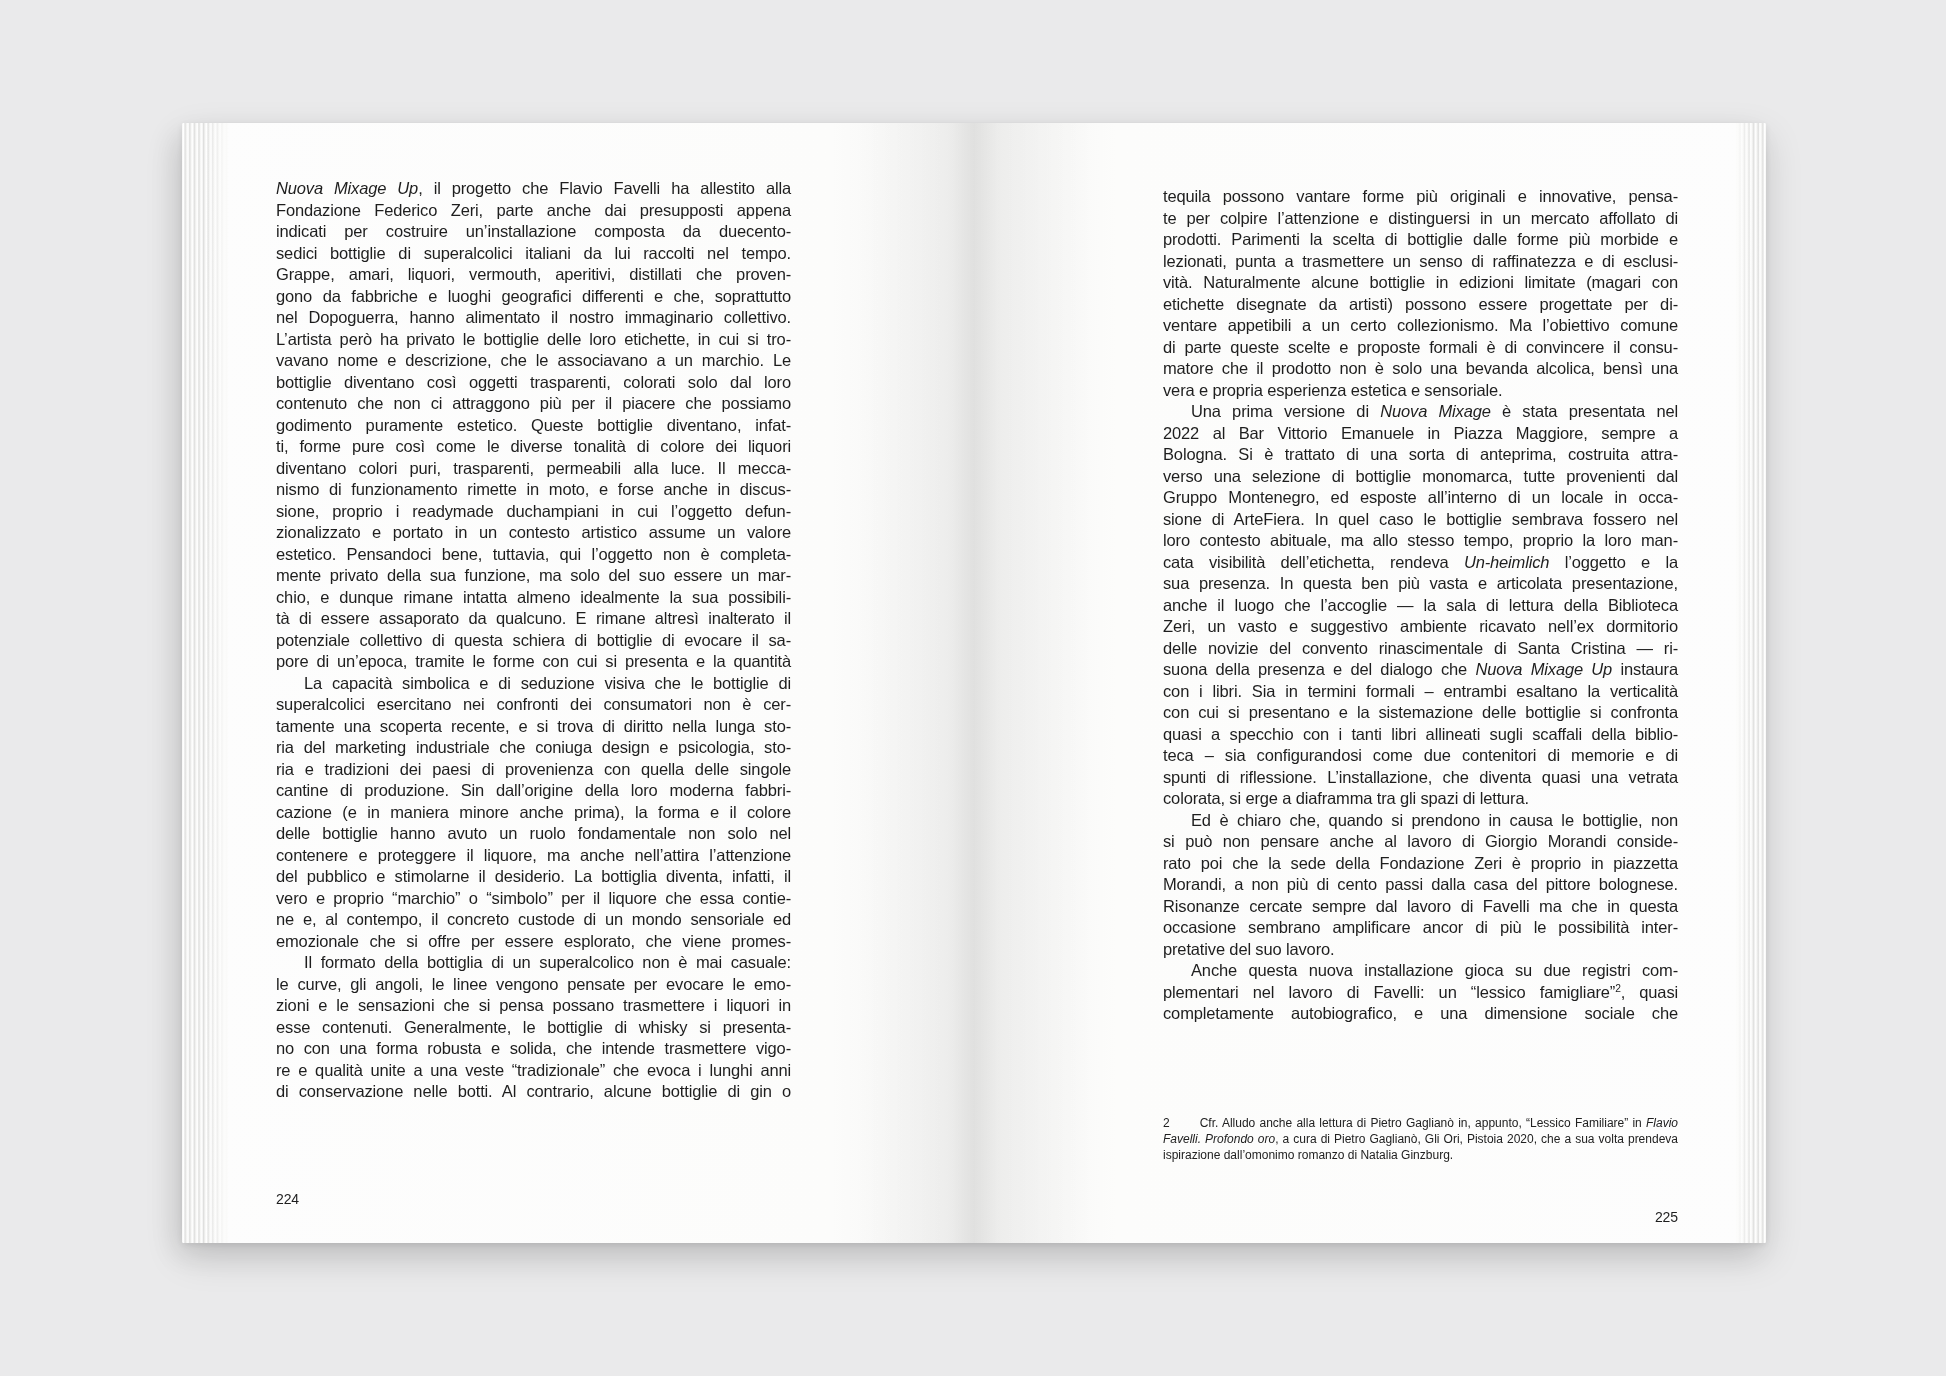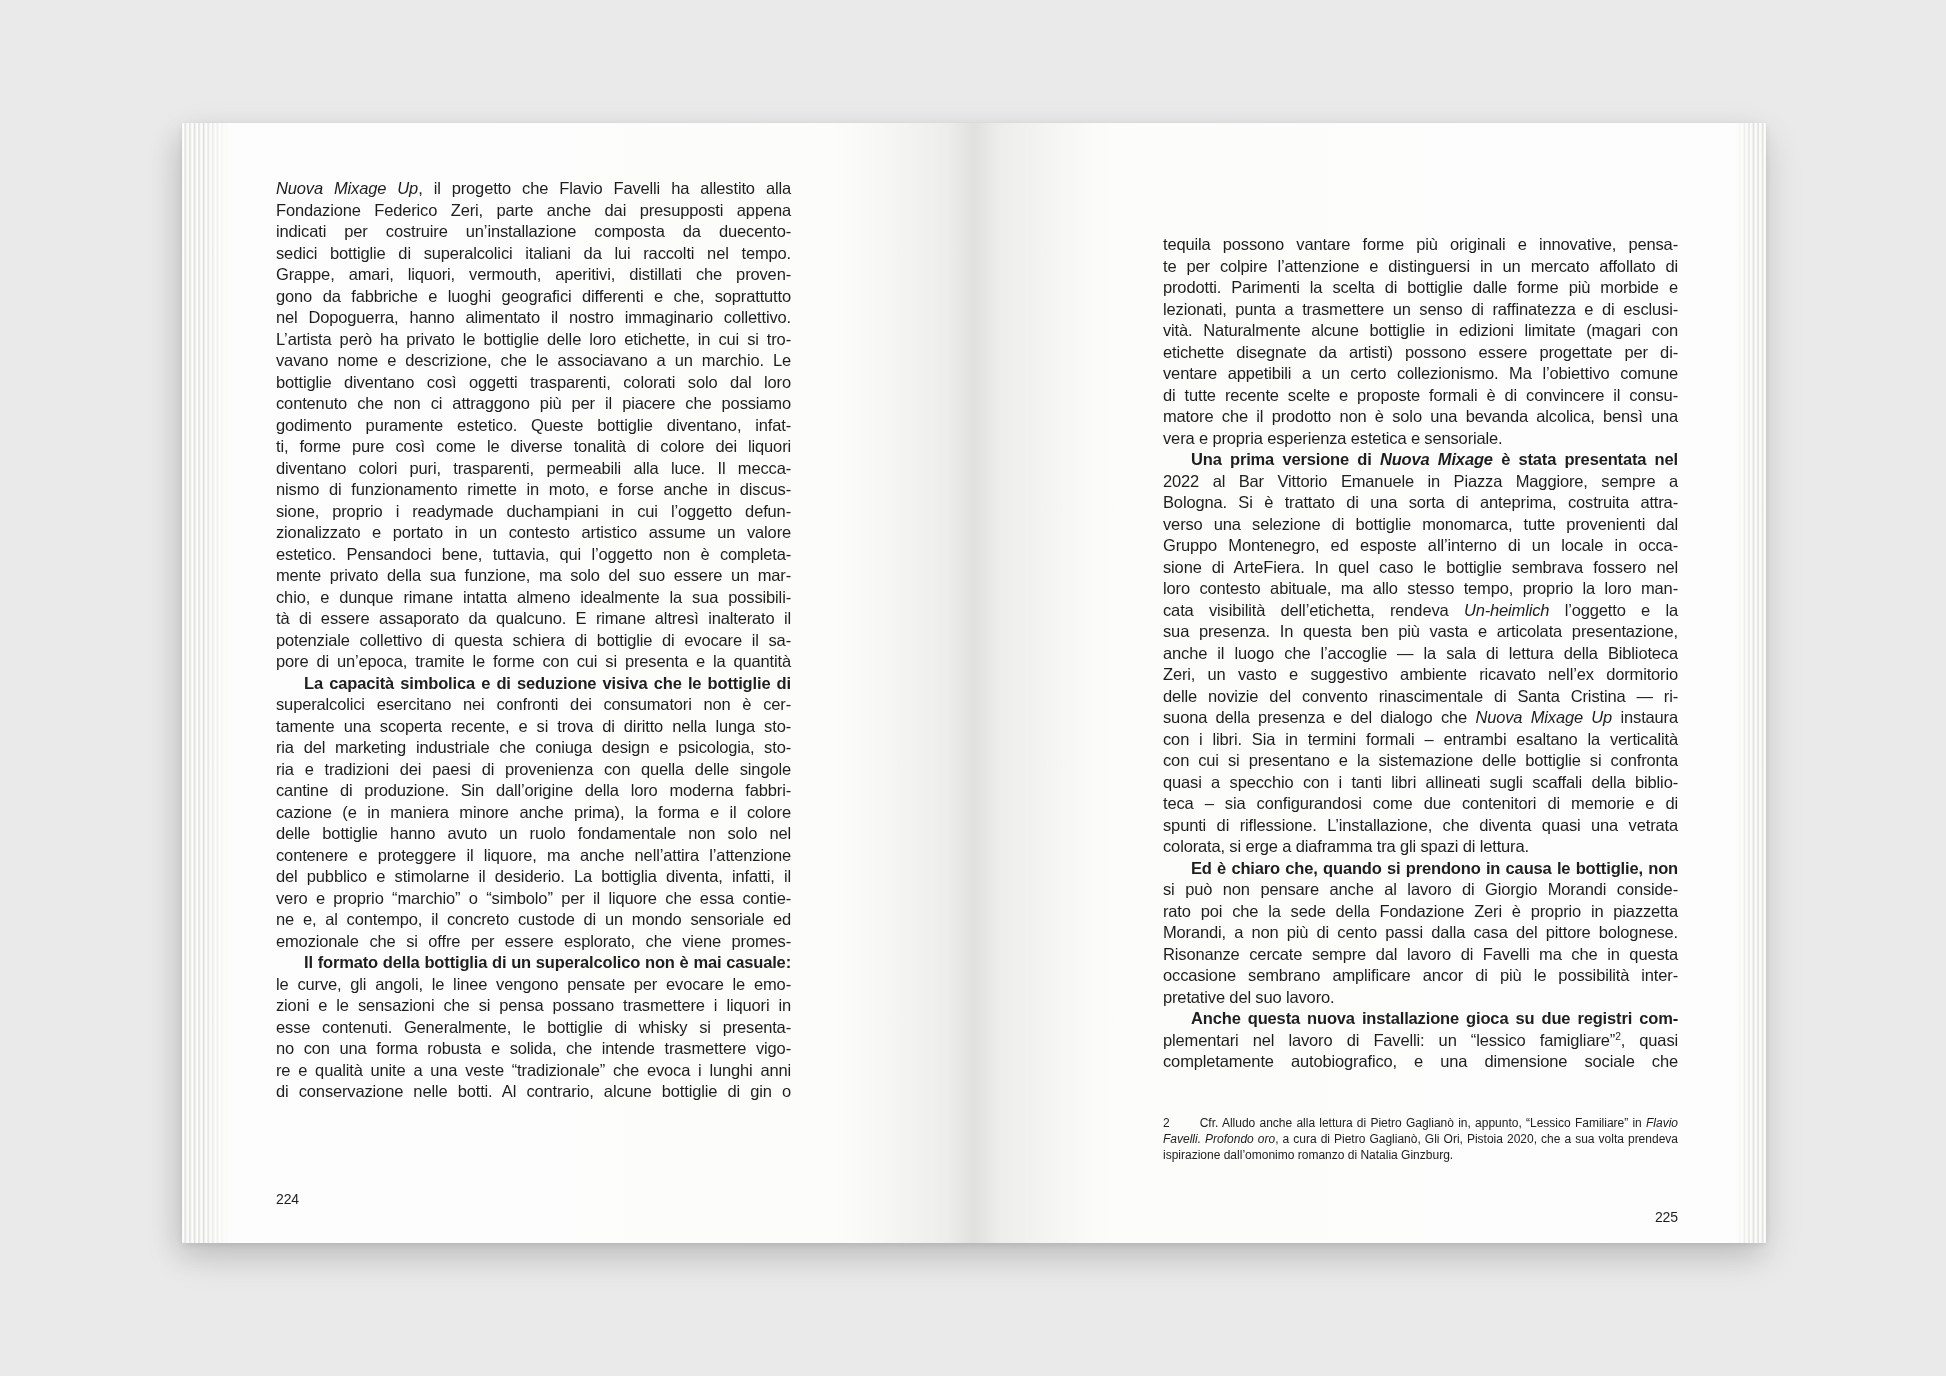--- a/index.html
+++ b/index.html
@@ -35,24 +35,24 @@
     background:
       linear-gradient(to left,rgba(252,252,251,0) 0%,rgba(252,252,251,0) 45%,#fcfcfb 100%),
       repeating-linear-gradient(to left,#f6f6f5 0px,#ffffff 1.6px,#dfdfde 3.1px,#f4f4f3 4.6px);
   }
   .textblock{
     position:absolute;width:515px;
     color:#1e1e1e;
     font-size:16.5px;line-height:21.5px;letter-spacing:-0.15px;
   }
   .tb-left{left:94px;top:55px;}
-  .tb-right{left:189px;top:63px;margin-top:48px;}
+  .tb-right{left:189px;top:63px;}
   .ln{text-align:justify;text-align-last:justify;}
   .ln.end{text-align-last:left;}
-  .ln.indent{padding-left:28px;font-weight:bold;}
+  .ln.indent{padding-left:28px;}
   .i{font-style:italic;}
   .sup{font-size:.62em;vertical-align:super;line-height:0;}
   .gap{display:inline-block;width:30px;}
   .footnote{
     position:absolute;left:189px;top:992px;width:515px;
     color:#212121;font-size:12px;line-height:16px;letter-spacing:0;
   }
   .pagenum{
     position:absolute;width:515px;color:#1e1e1e;
     font-size:14px;line-height:21px;letter-spacing:-0.1px;
@@ -118,21 +118,21 @@
 
     <div class="page page-right">
       <div class="textblock tb-right">
           <div class="ln">tequila possono vantare forme più originali e innovative, pensa-</div>
           <div class="ln">te per colpire l’attenzione e distinguersi in un mercato affollato di</div>
           <div class="ln">prodotti. Parimenti la scelta di bottiglie dalle forme più morbide e</div>
           <div class="ln">lezionati, punta a trasmettere un senso di raffinatezza e di esclusi-</div>
           <div class="ln">vità. Naturalmente alcune bottiglie in edizioni limitate (magari con</div>
           <div class="ln">etichette disegnate da artisti) possono essere progettate per di-</div>
           <div class="ln">ventare appetibili a un certo collezionismo. Ma l’obiettivo comune</div>
-          <div class="ln">di tutte recente scelte e proposte formali è di convincere il consu-</div>
+          <div class="ln">di parte queste scelte e proposte formali è di convincere il consu-</div>
           <div class="ln">matore che il prodotto non è solo una bevanda alcolica, bensì una</div>
           <div class="ln end">vera e propria esperienza estetica e sensoriale.</div>
           <div class="ln indent">Una prima versione di <span class="i">Nuova Mixage</span> è stata presentata nel</div>
           <div class="ln">2022 al Bar Vittorio Emanuele in Piazza Maggiore, sempre a</div>
           <div class="ln">Bologna. Si è trattato di una sorta di anteprima, costruita attra-</div>
           <div class="ln">verso una selezione di bottiglie monomarca, tutte provenienti dal</div>
           <div class="ln">Gruppo Montenegro, ed esposte all’interno di un locale in occa-</div>
           <div class="ln">sione di ArteFiera. In quel caso le bottiglie sembrava fossero nel</div>
           <div class="ln">loro contesto abituale, ma allo stesso tempo, proprio la loro man-</div>
           <div class="ln">cata visibilità dell’etichetta, rendeva <span class="i">Un-heimlich</span> l’oggetto e la</div>

